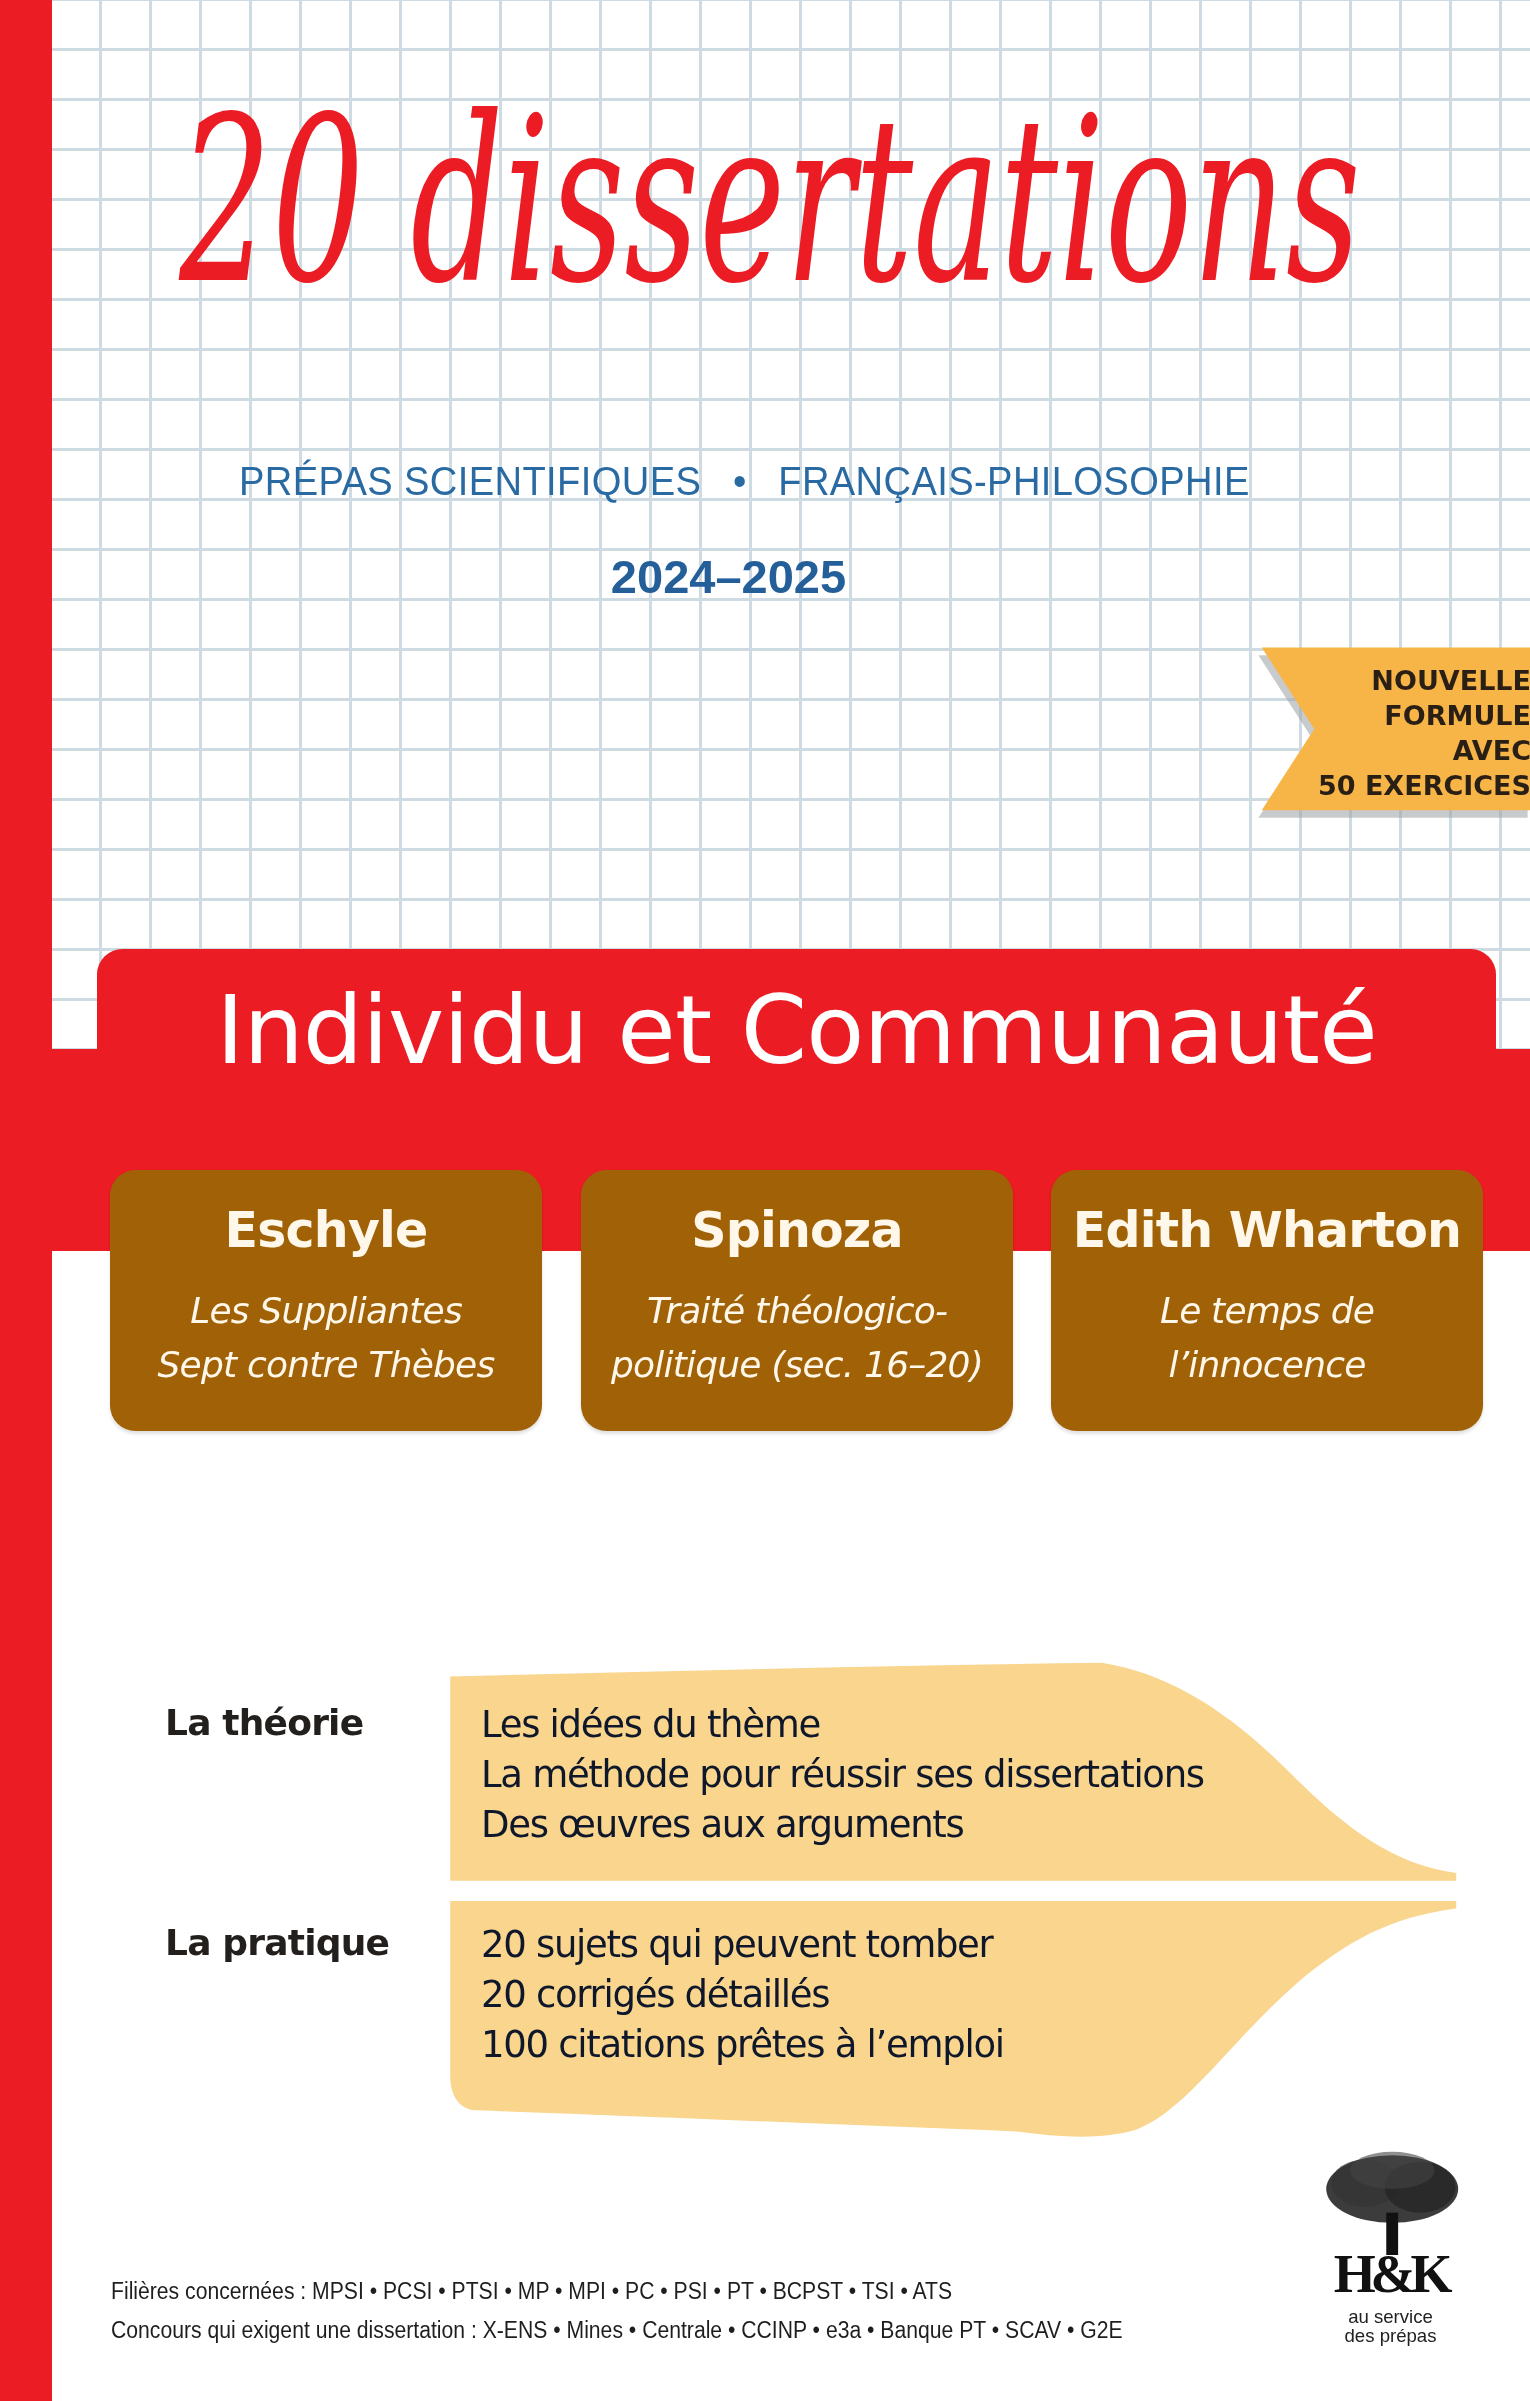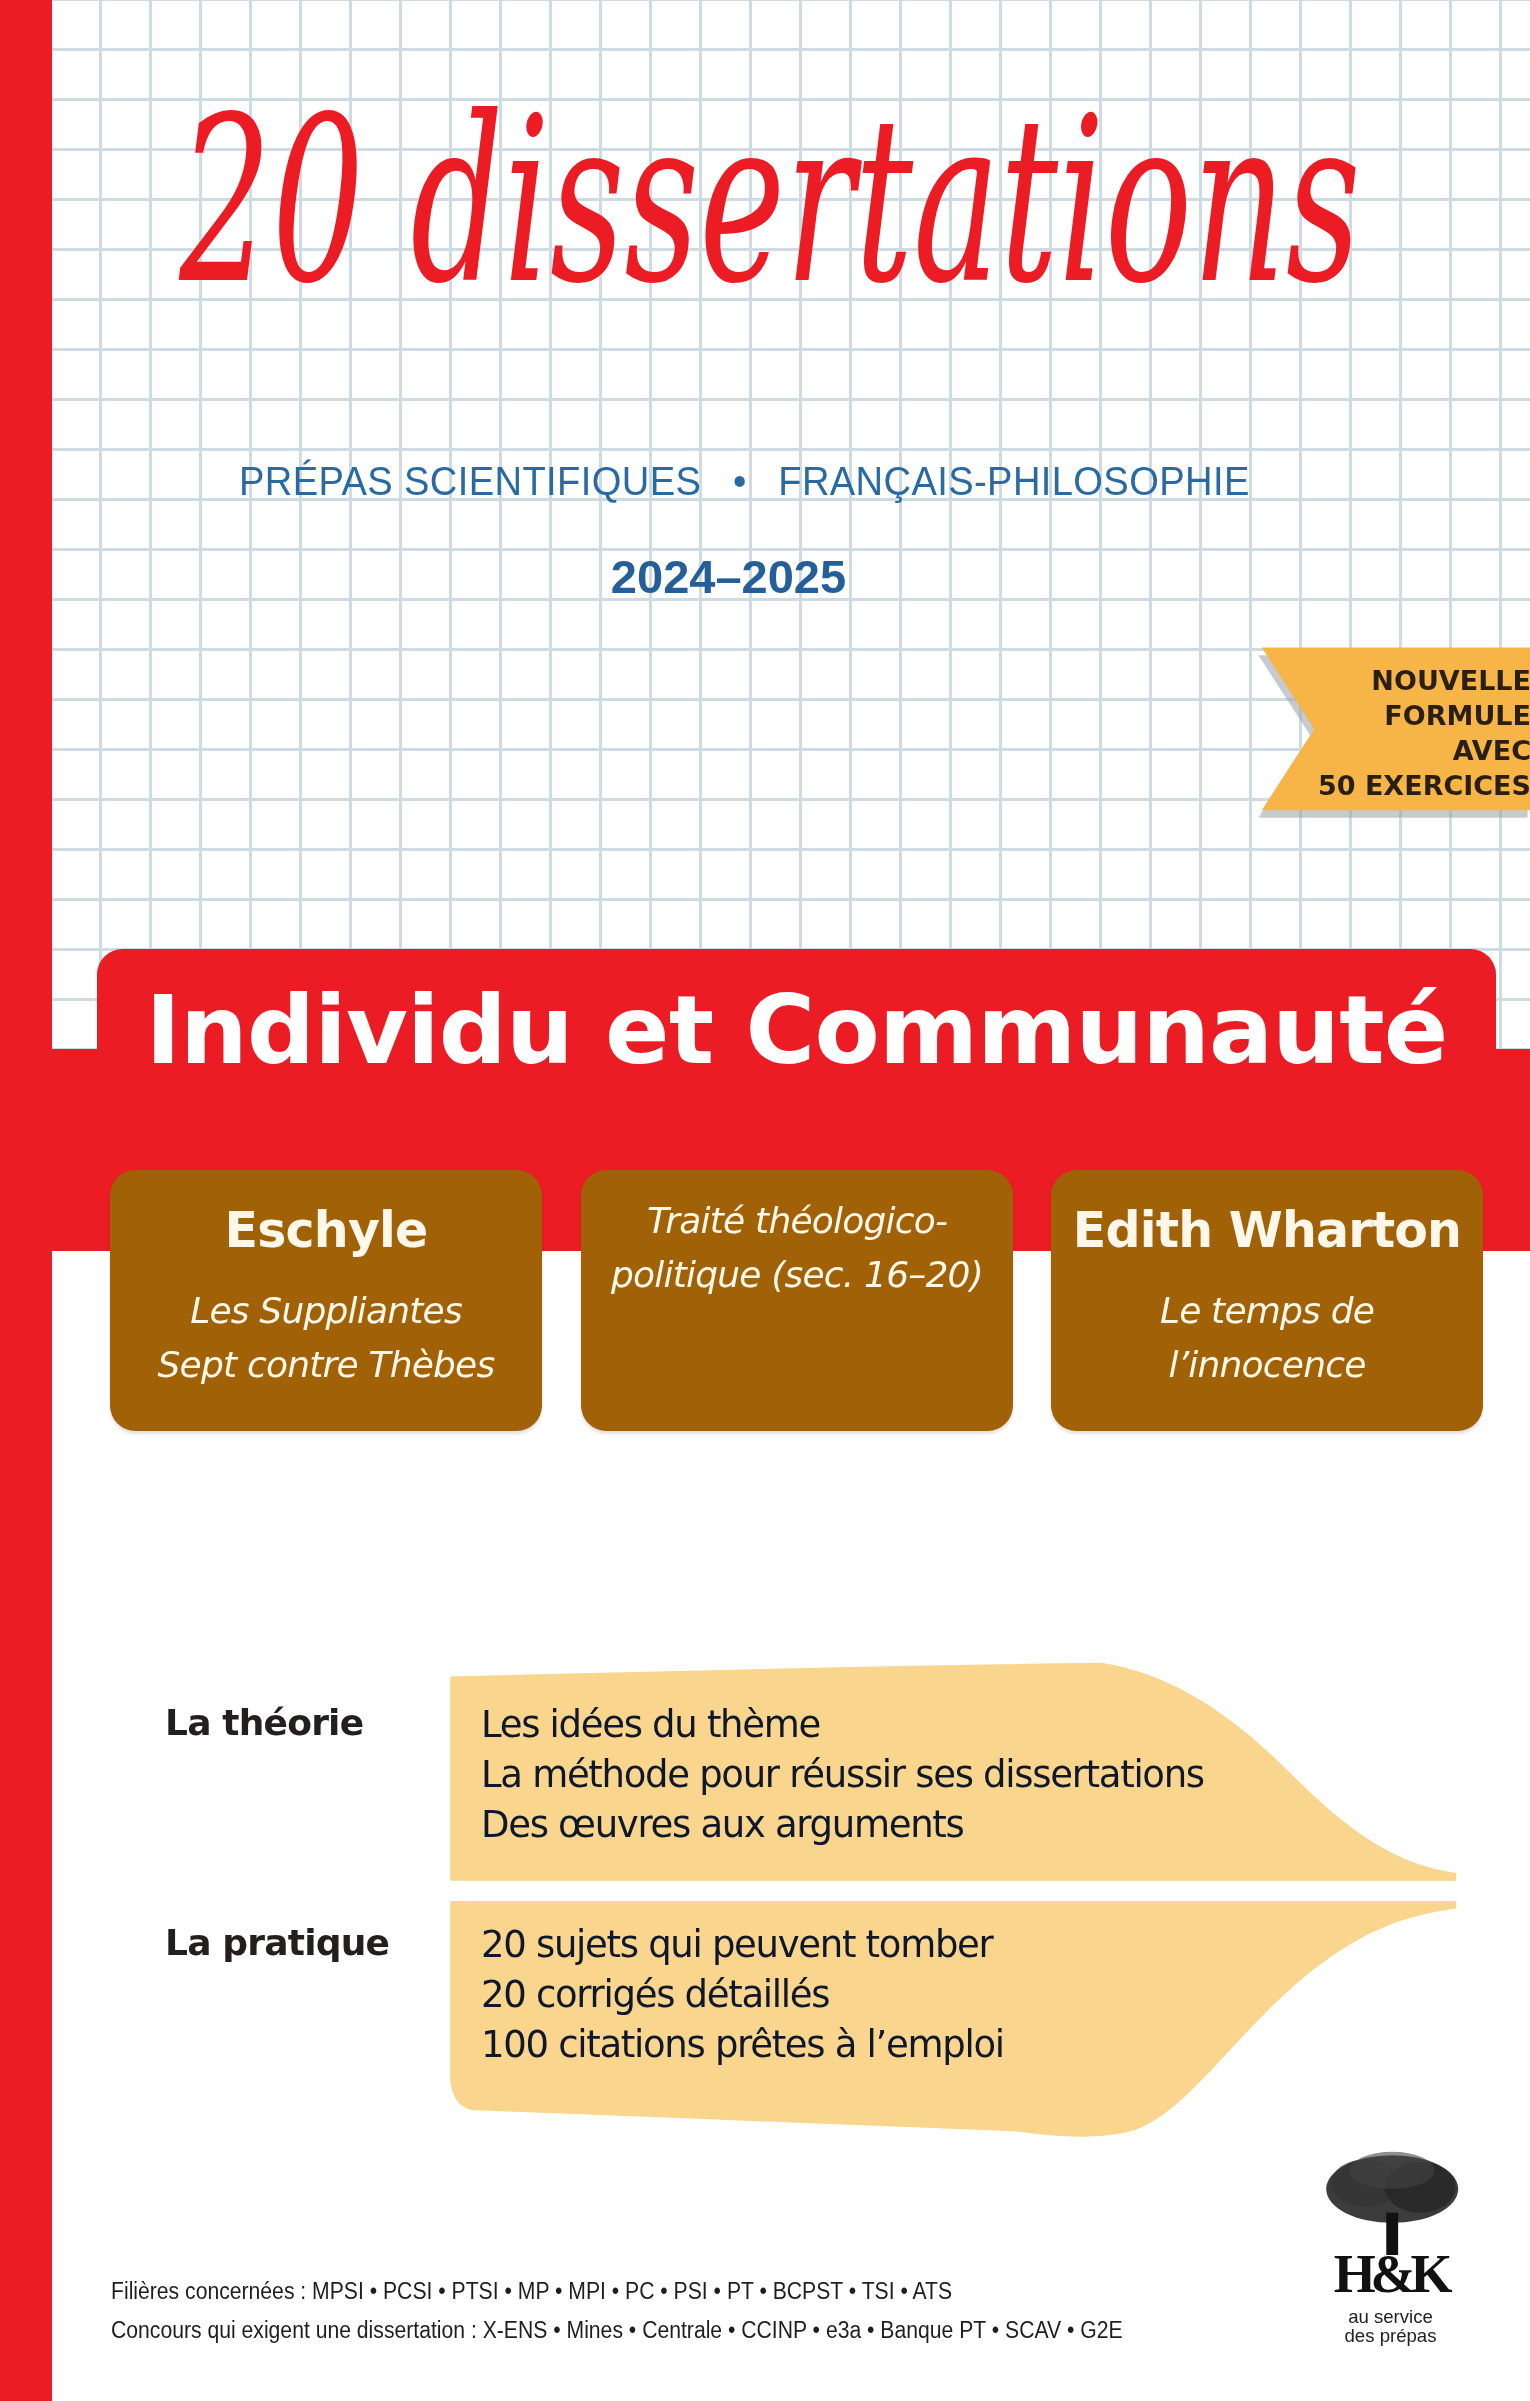--- a/index.html
+++ b/index.html
@@ -50,21 +50,21 @@
       position: absolute; left: 97px; top: 949px; width: 1399px; height: 144px;
       background: #ec1c24; border-radius: 25.4px 25.4px 0 0;
     }
     .banner-band {
       position: absolute; left: 0; top: 1049px; width: 1531px; height: 202px;
       background: #ec1c24;
     }
     .banner-title {
       position: absolute; left: 97px; width: 1399px; top: 975px;
       text-align: center; font-family: "DejaVu Sans", sans-serif;
-      font-weight: bold; font-size: 95px; color: #ffffff; letter-spacing: -0.8px;
+      font-weight: normal; font-size: 95px; color: #ffffff; letter-spacing: -0.8px;
       white-space: nowrap;
     }
     .card {
       position: absolute; top: 1170px; width: 432px; height: 261px;
       background: #a16207; border-radius: 25.4px; box-sizing: border-box;
       text-align: center; color: #fff8ea;
       box-shadow: 0 2.5px 3.4px rgba(0,0,0,0.12);
     }
     .card .author {
       margin-top: 30.5px; font-family: "DejaVu Sans", sans-serif; font-weight: bold;
@@ -136,20 +136,21 @@
 <div class="banner-title">Individu et Communauté</div>
 
 <div class="card" style="left:110px;">
   <div class="author">Eschyle</div>
   <div class="works">
     <div>Les Suppliantes</div>
     <div>Sept contre Thèbes</div>
   </div>
 </div>
 <div class="card" style="left:581px;">
+  <div class="author">Spinoza</div>
   <div class="works">
     <div>Traité théologico-</div>
     <div>politique (sec. 16–20)</div>
   </div>
 </div>
 <div class="card" style="left:1051px;">
   <div class="author">Edith Wharton</div>
   <div class="works">
     <div>Le temps de</div>
     <div>l’innocence</div>

